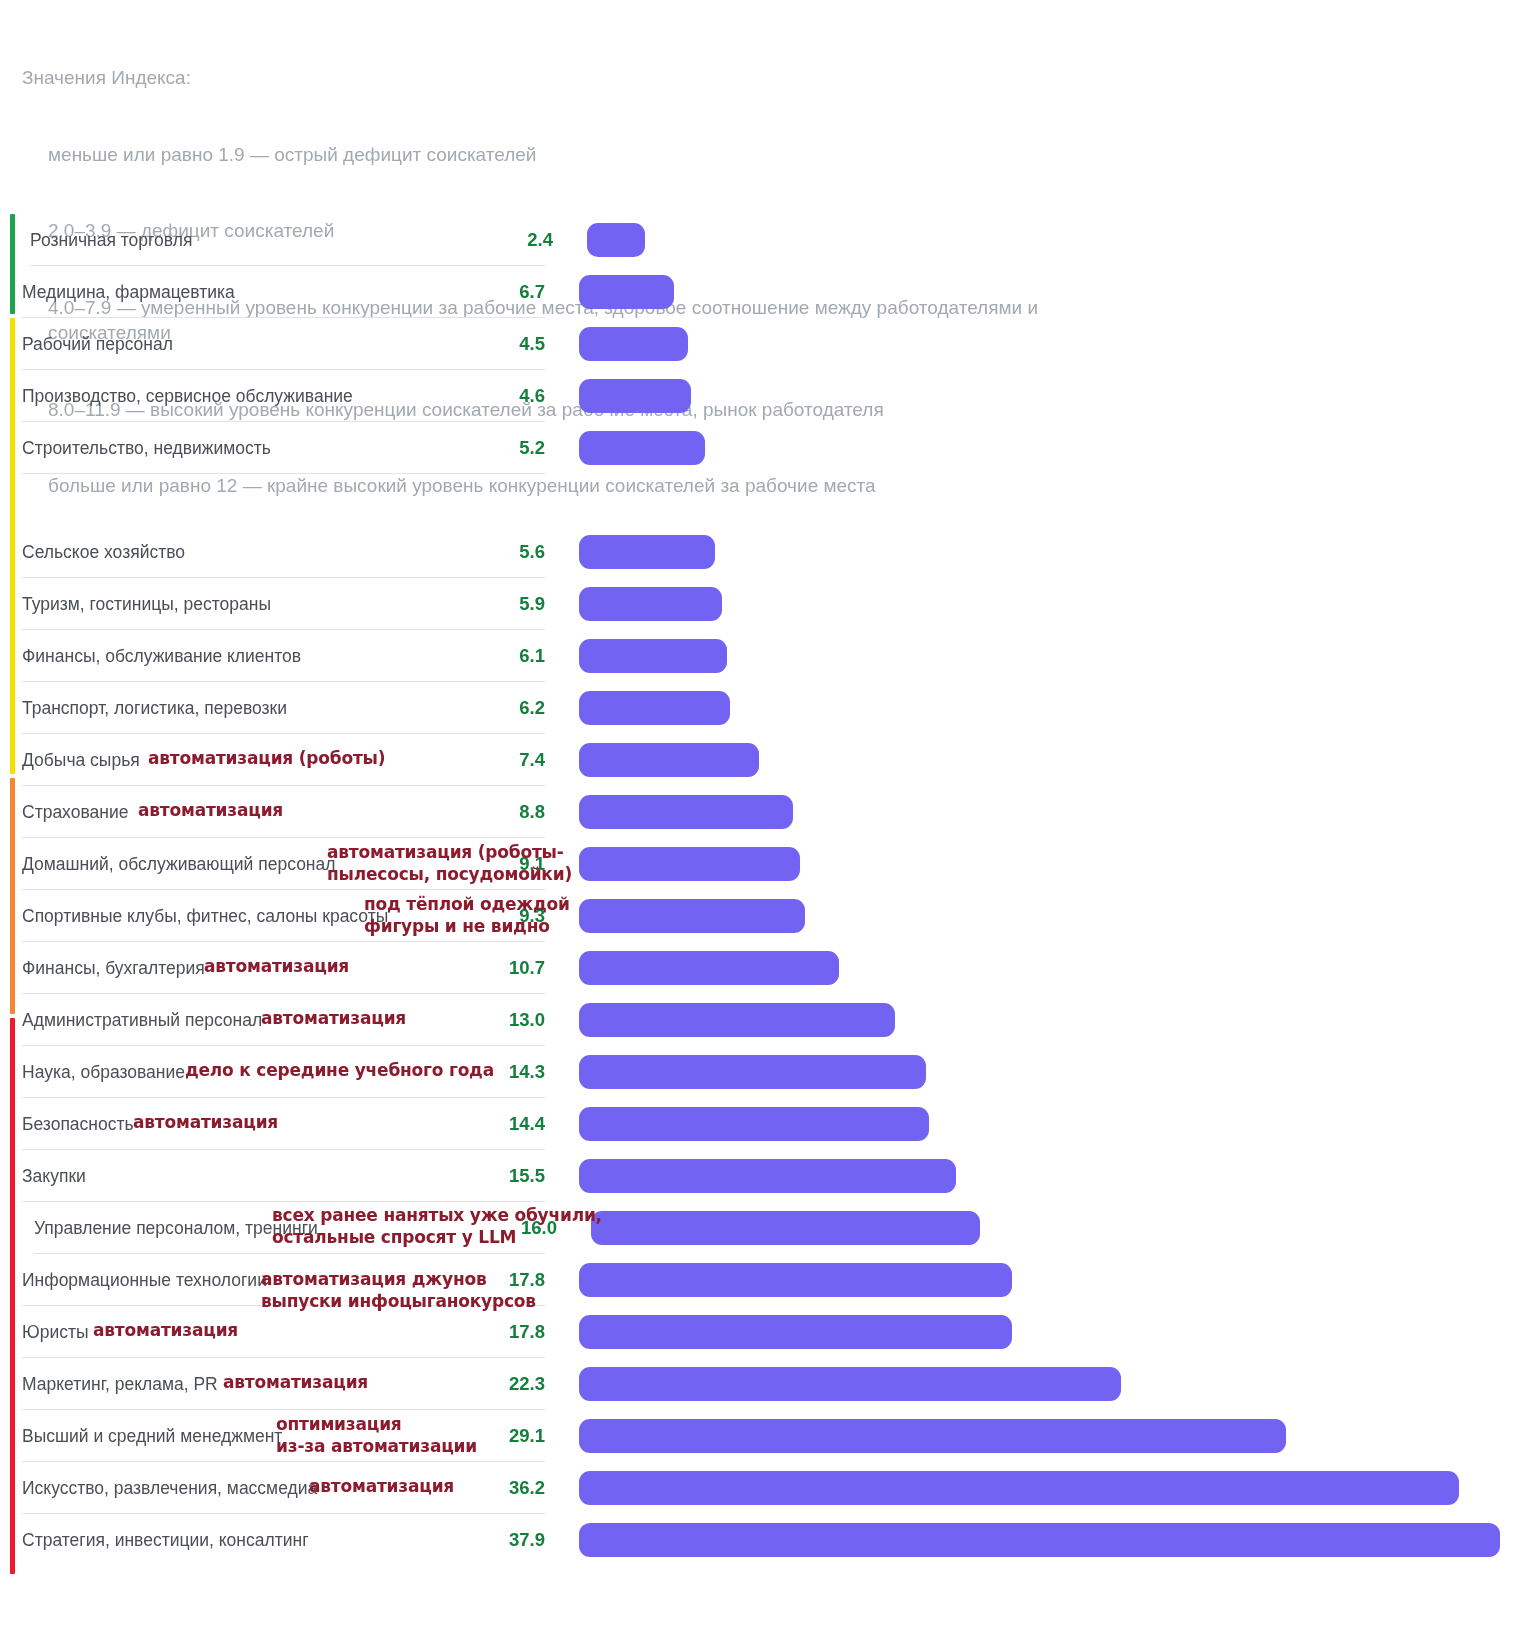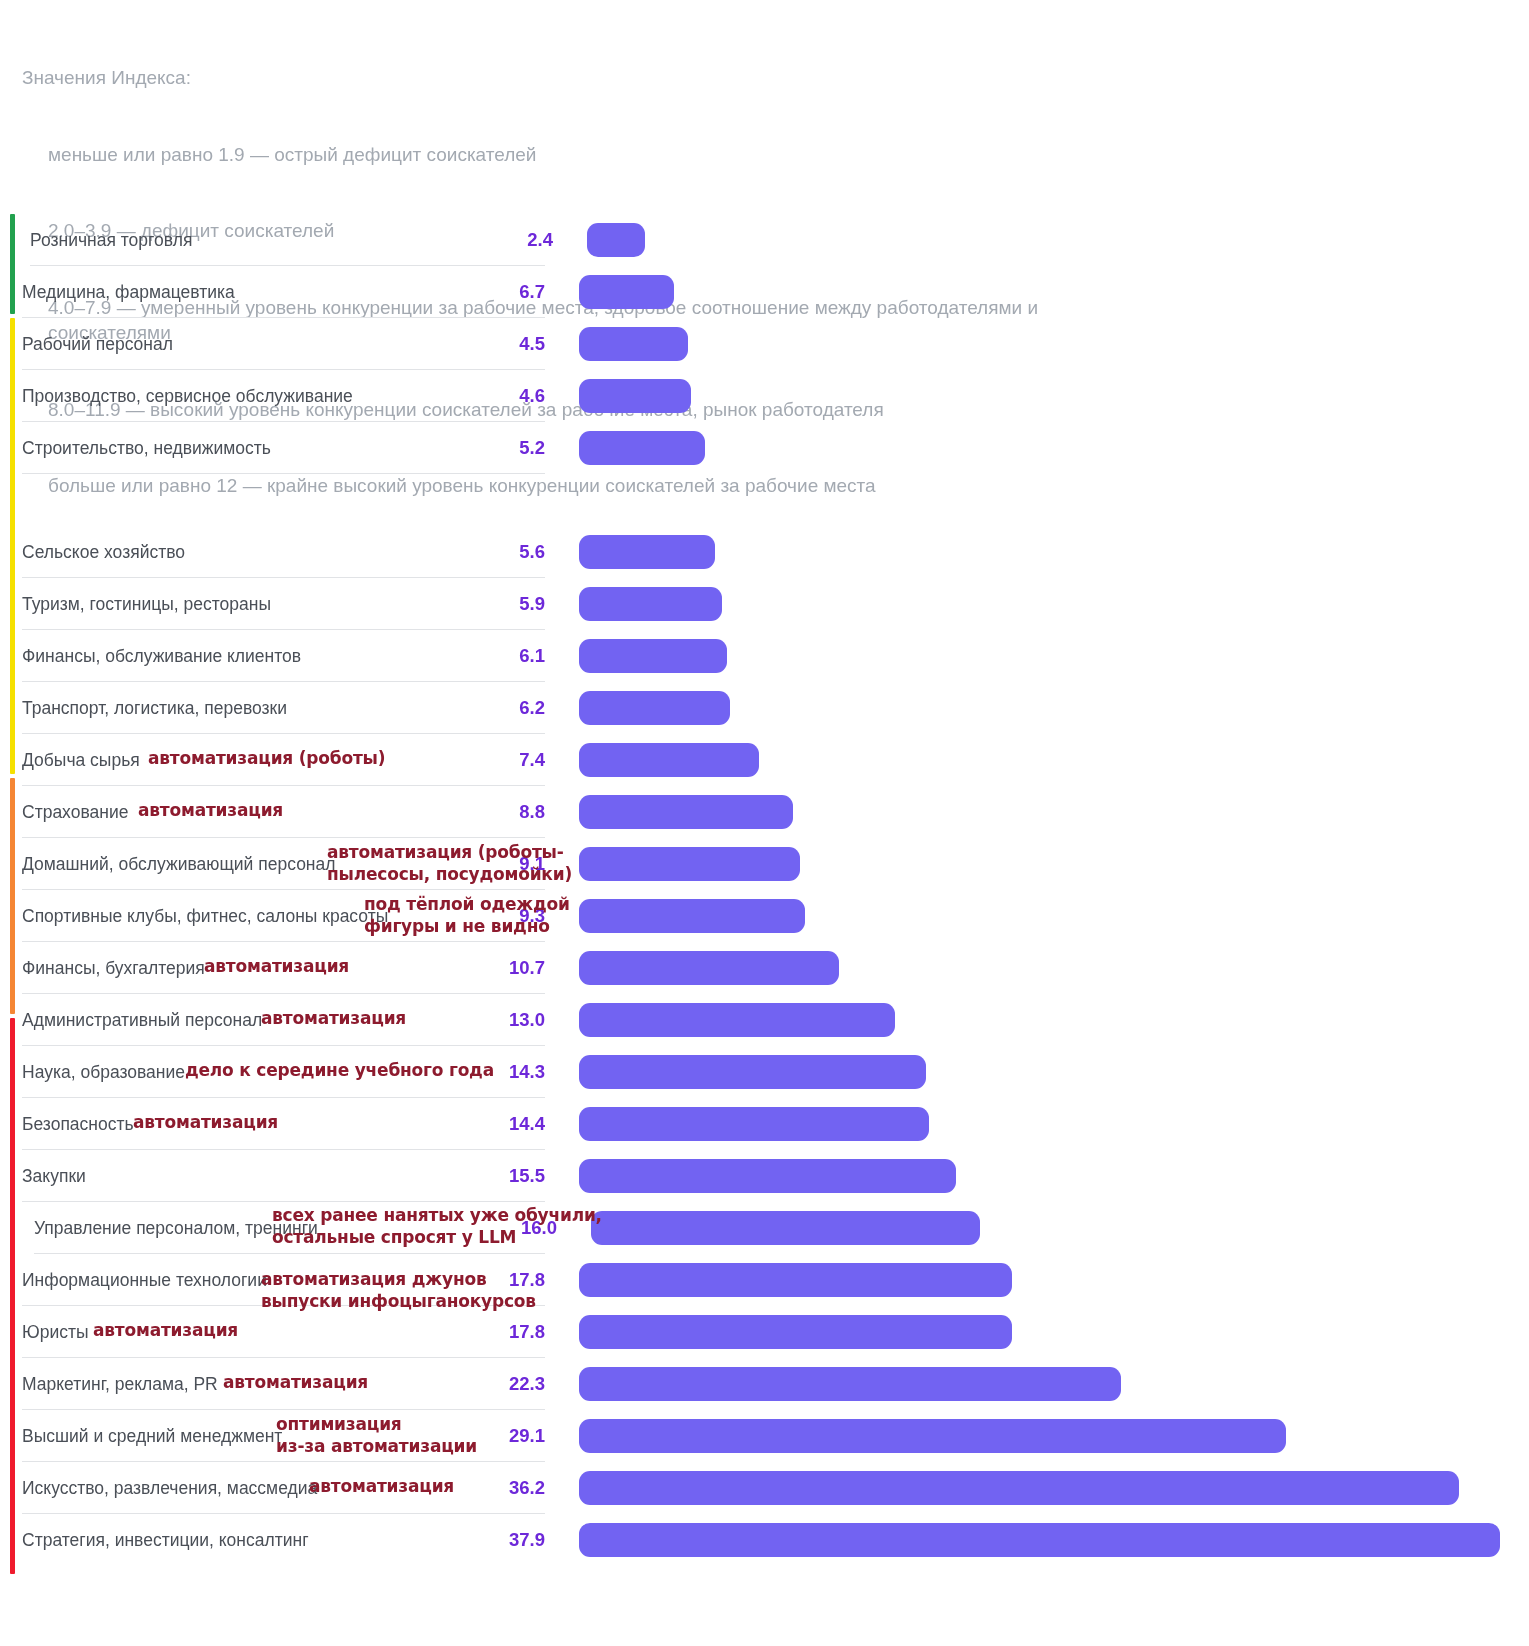--- a/index.html
+++ b/index.html
@@ -68,21 +68,21 @@
   .value {
     position: absolute;
     left: 430px;
     width: 115px;
     top: 0;
     height: 52px;
     line-height: 52px;
     text-align: right;
     font-size: 18.5px;
     font-weight: bold;
-    color: #6d28d9;
+    color: #15803d;
   }
 
   .barwrap {
     position: absolute;
     left: 579px;
     top: 0;
     height: 52px;
     right: 0;
   }
   .bar {

